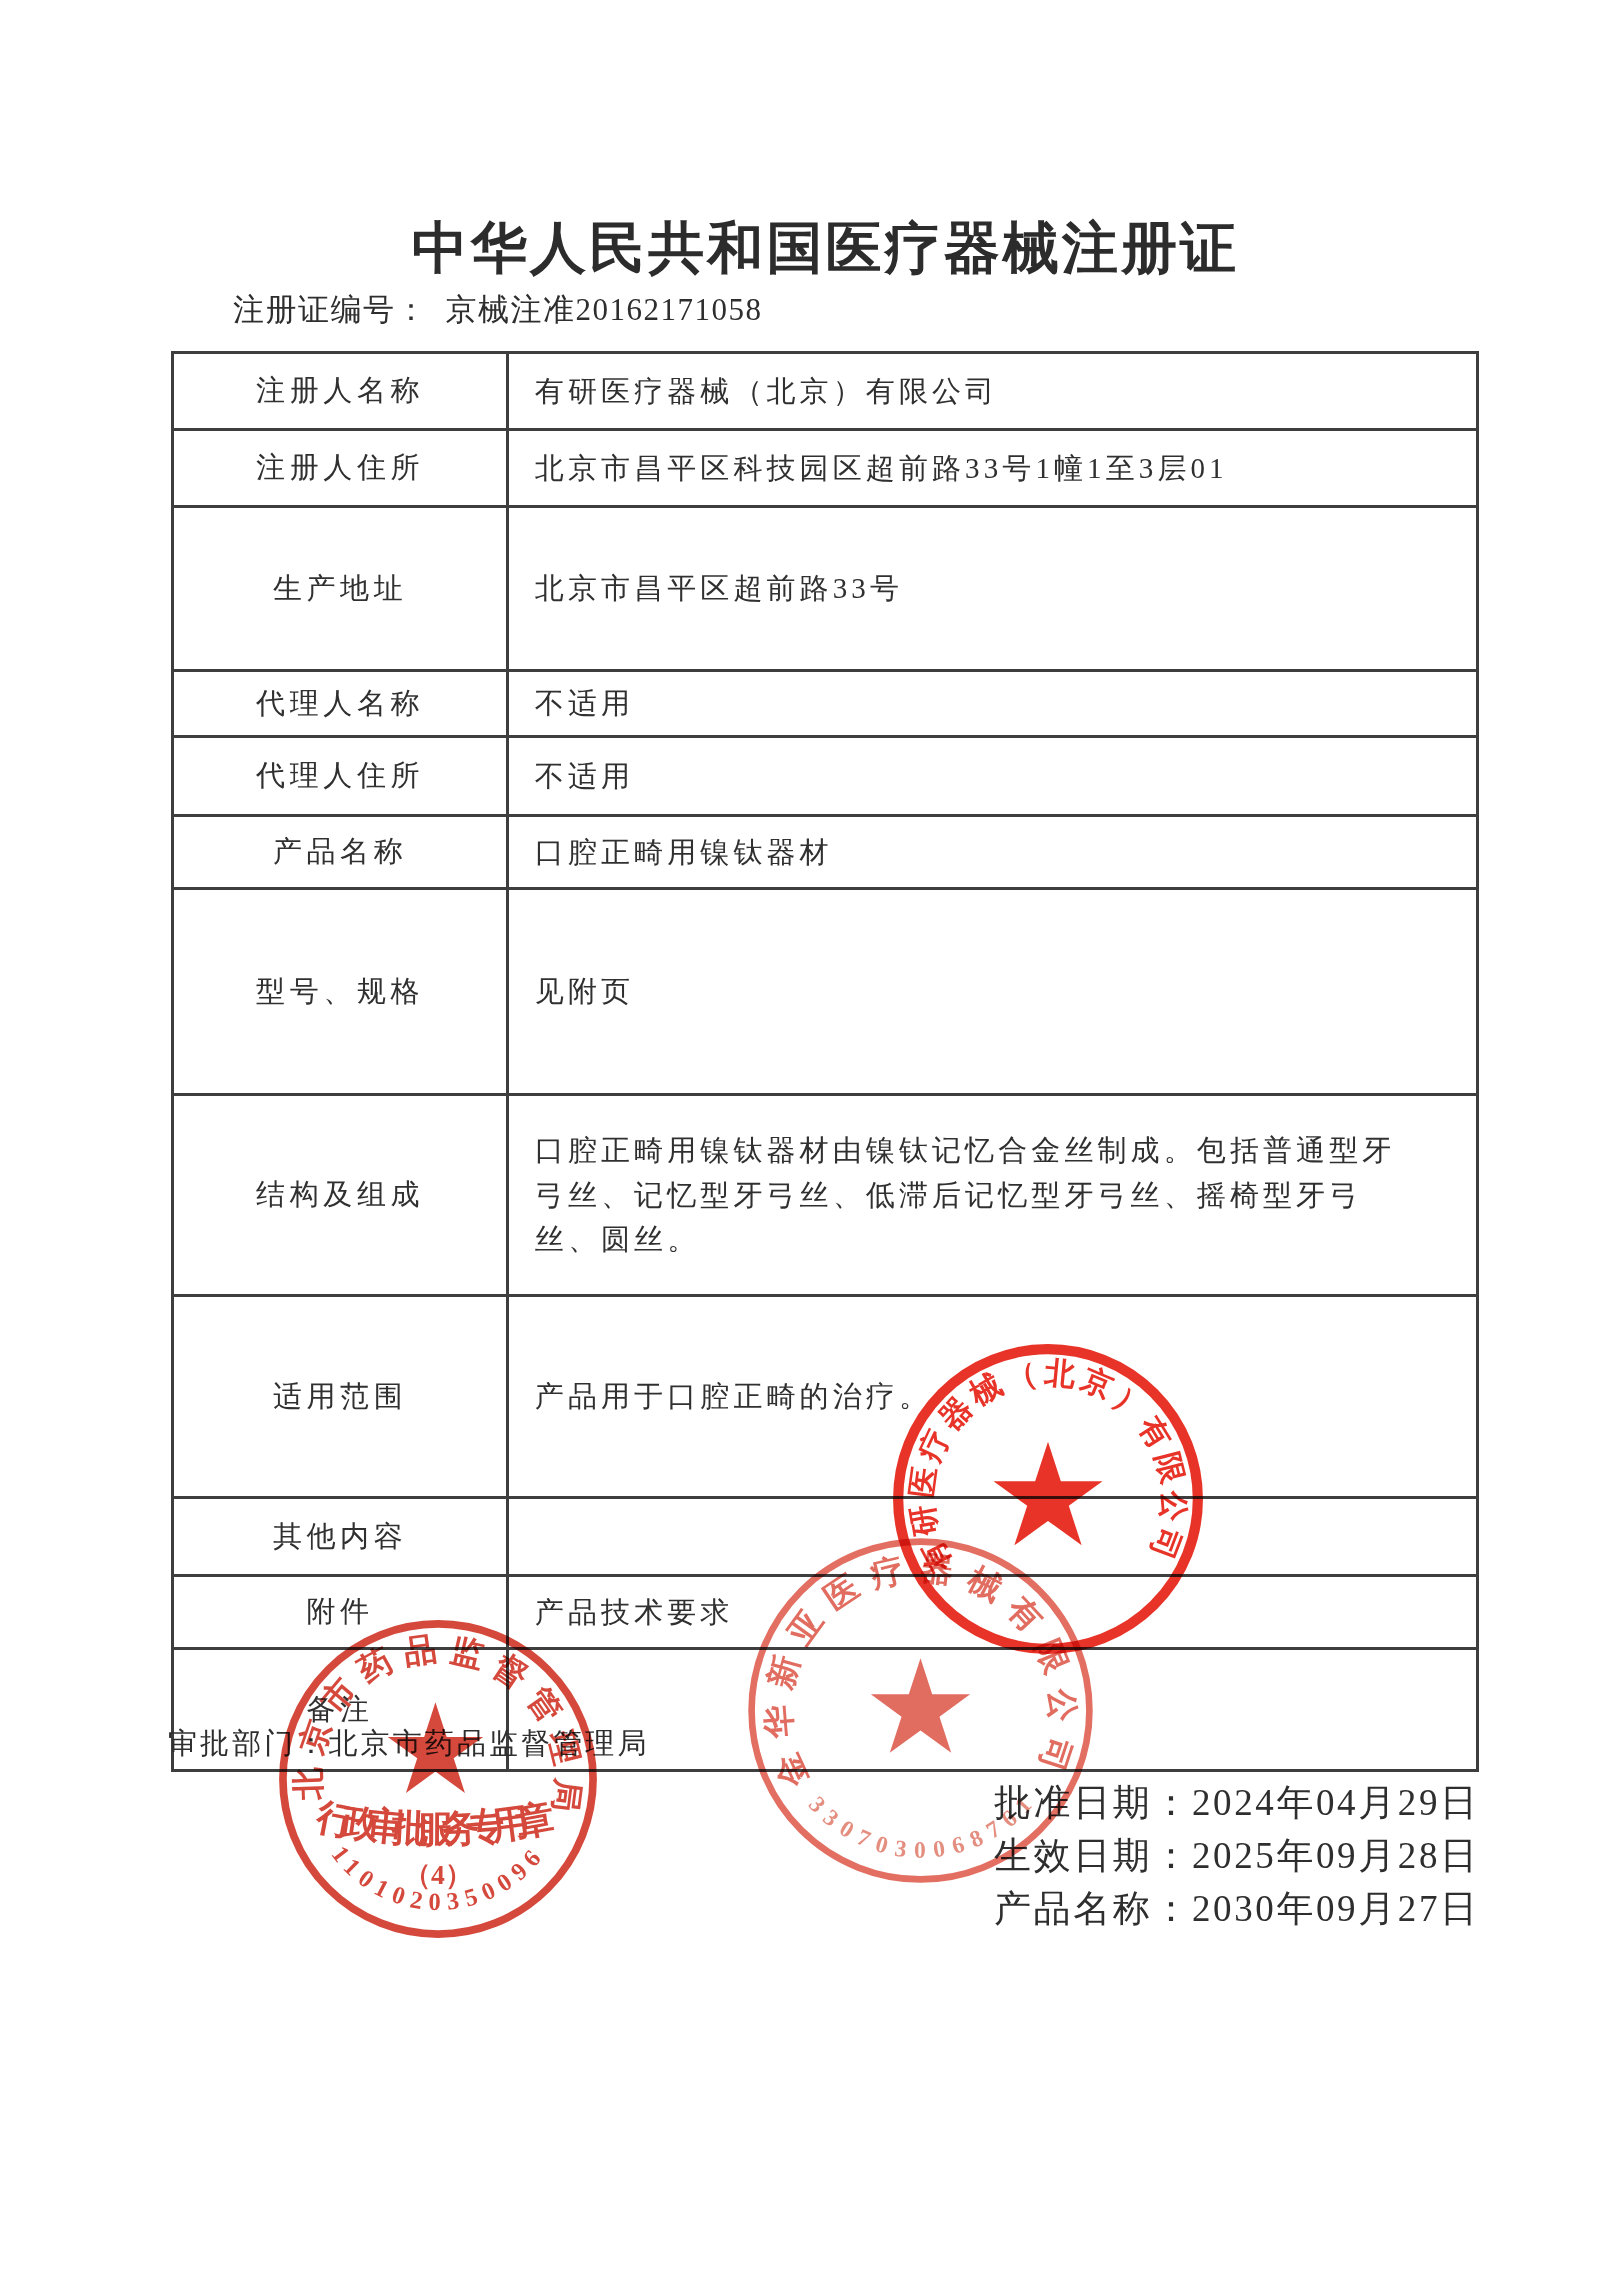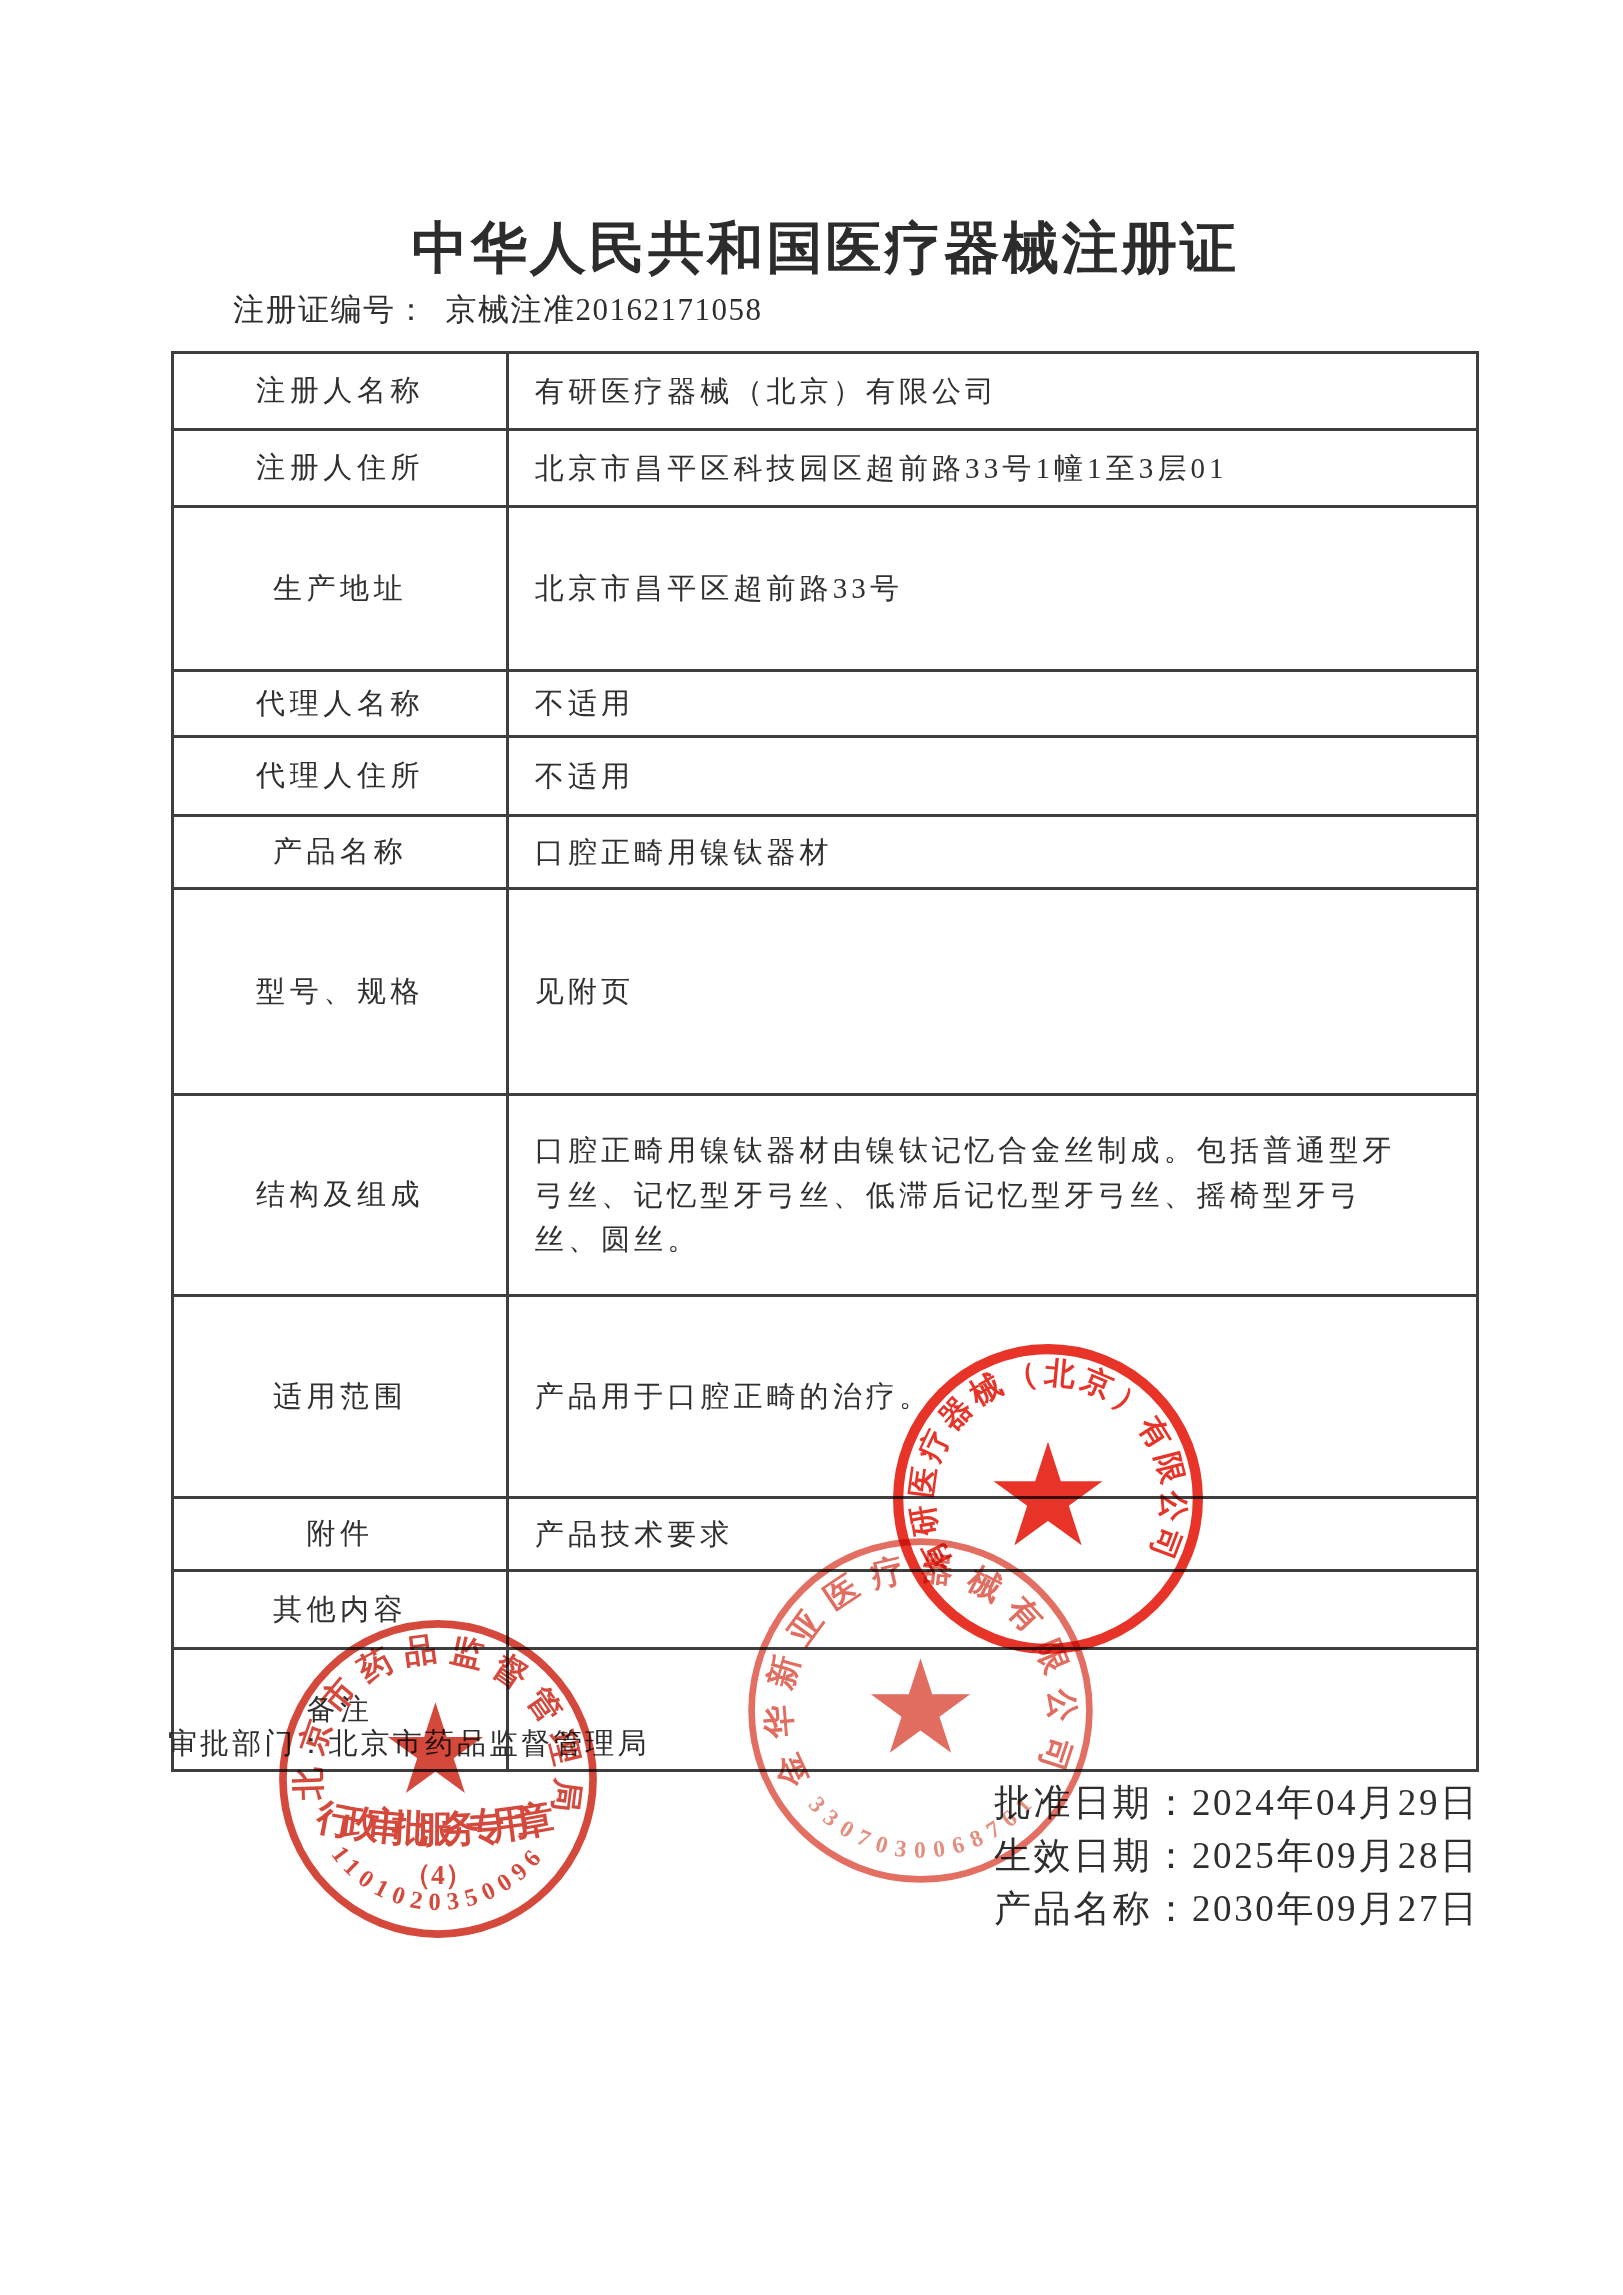--- a/index.html
+++ b/index.html
@@ -90,27 +90,27 @@
         <td class="val">见附页</td>
       </tr>
       <tr style="height:201px">
         <td class="lbl">结构及组成</td>
         <td class="val">口腔正畸用镍钛器材由镍钛记忆合金丝制成。包括普通型牙弓丝、记忆型牙弓丝、低滞后记忆型牙弓丝、摇椅型牙弓丝、圆丝。</td>
       </tr>
       <tr style="height:202px">
         <td class="lbl">适用范围</td>
         <td class="val">产品用于口腔正畸的治疗。</td>
       </tr>
+      <tr style="height:78px">
+        <td class="lbl">其他内容</td>
+        <td class="val"></td>
+      </tr>
       <tr style="height:73px">
         <td class="lbl">附件</td>
         <td class="val">产品技术要求</td>
-      </tr>
-      <tr style="height:78px">
-        <td class="lbl">其他内容</td>
-        <td class="val"></td>
       </tr>
       <tr style="height:122px">
         <td class="lbl">备注</td>
         <td class="val"></td>
       </tr>
     </tbody>
   </table>
 
   <div class="dept">审批部门：北京市药品监督管理局</div>
 

